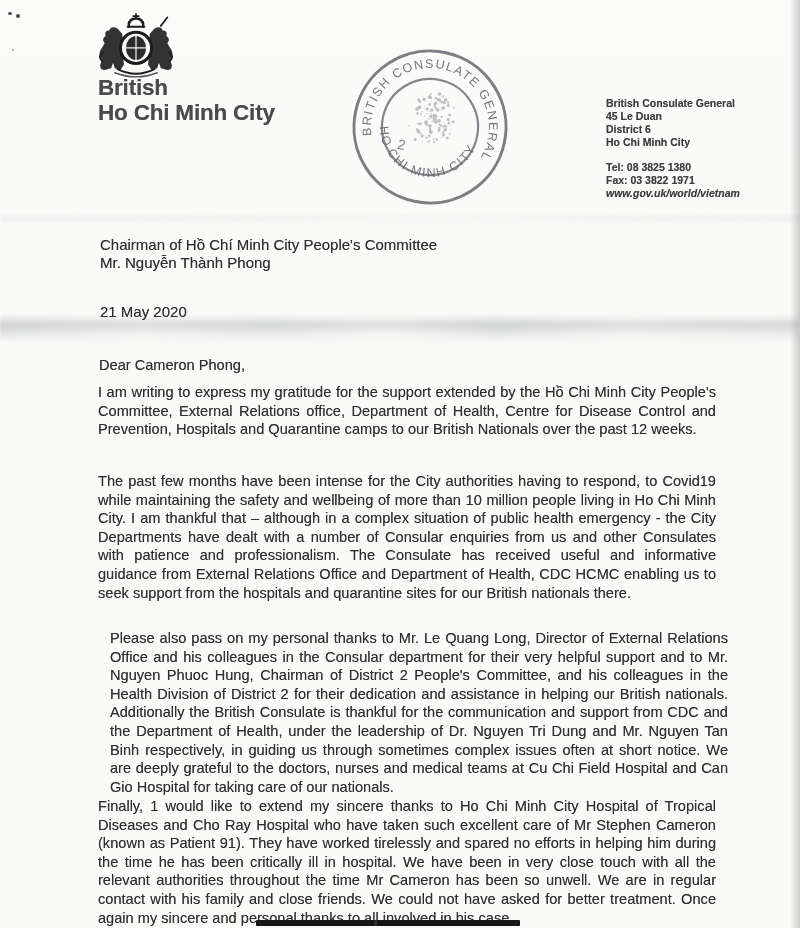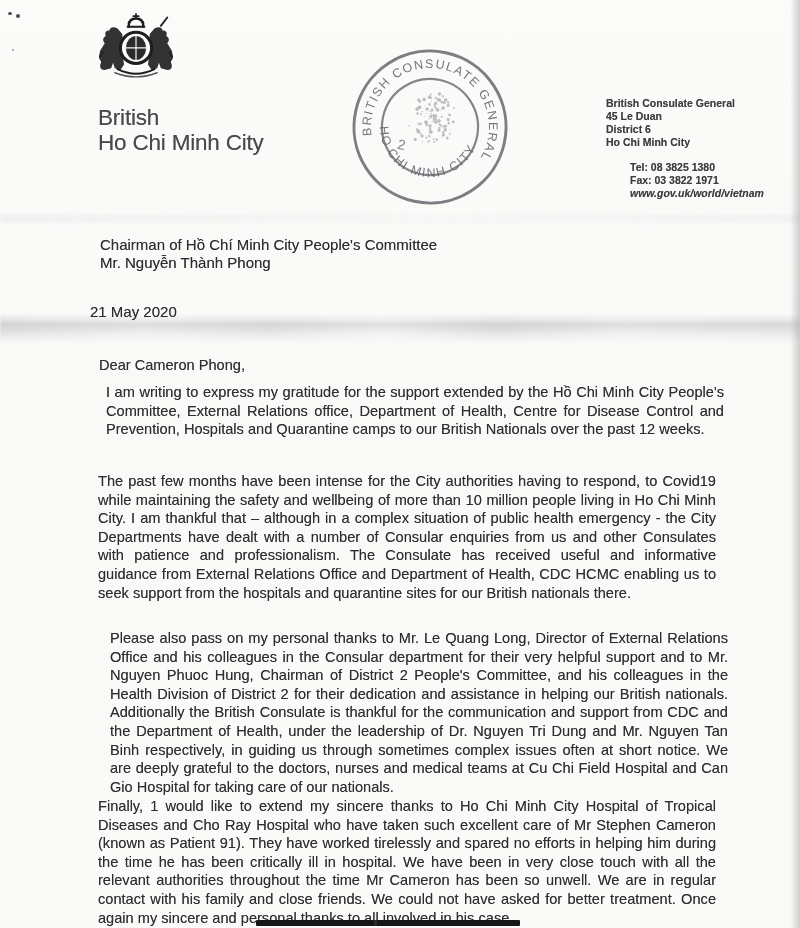--- a/index.html
+++ b/index.html
@@ -38,58 +38,59 @@
   .bottom-bar{
     position:absolute;left:256px;top:920px;width:264px;height:6px;
     background:#161616;border-radius:1px;
   }
   .bottom-bar::after{
     content:"";position:absolute;left:118px;top:0;width:3px;height:6px;background:#2c2c2c;
   }
   
   .emblem{position:absolute;left:90px;top:11px;}
   .lh-title{
-    position:absolute;left:98px;top:106px;
+    position:absolute;left:98px;top:76px;
     font-size:22.5px;line-height:24.5px;color:#4a4a4a;letter-spacing:-.2px;
     text-shadow:0 0 .5px rgba(74,74,74,.6);
+    font-weight:bold;
   }
   
   .stamp{
     position:absolute;left:350px;top:47px;width:160px;height:160px;
     transform:rotate(12deg);opacity:.88;
   }
   
   .contact{
     position:absolute;left:606px;top:97px;
     font-size:10.5px;line-height:13px;font-weight:bold;color:#3d3d3d;
     text-shadow:0 0 .4px rgba(61,61,61,.5);
   }
-  .contact .tel-group{margin-top:12px;margin-left:24px;}
+  .contact .tel-group{margin-top:12px;}
   .contact .site{font-style:italic;}
   
   .recipient{
     position:absolute;left:100px;top:236px;
     font-size:15px;line-height:17.5px;color:#2d2d2d;
     text-shadow:0 0 .4px rgba(45,45,45,.55);
   }
   .date{
-    position:absolute;left:90px;top:303px;
+    position:absolute;left:100px;top:303px;
     font-size:15px;color:#2d2d2d;text-shadow:0 0 .4px rgba(45,45,45,.55);
   }
   .salutation{
     position:absolute;left:99px;top:357px;
     font-size:14.6px;color:#2e2e2e;text-shadow:0 0 .4px rgba(46,46,46,.55);
   }
   .para{
     position:absolute;left:98px;width:618px;
     font-size:14.6px;line-height:18.6px;color:#2e2e2e;
     text-align:justify;text-align-last:left;
     text-shadow:0 0 .45px rgba(46,46,46,.55);
   }
-  .para.p1{top:383px;margin-left:8px;}
+  .para.p1{top:383px;}
   .para.p2{top:472px;}
   .para.p3{top:629px;margin-left:12px;}
   .para.p4{top:797px;}
 </style>
 </head>
 <body>
 
 <div class="page">
 
   <div class="speck s1"></div>

